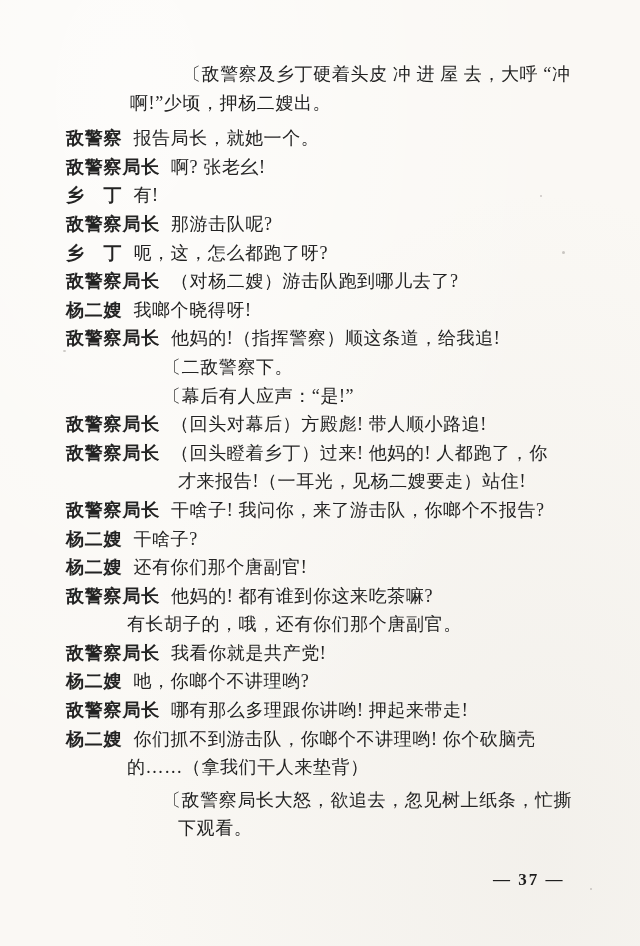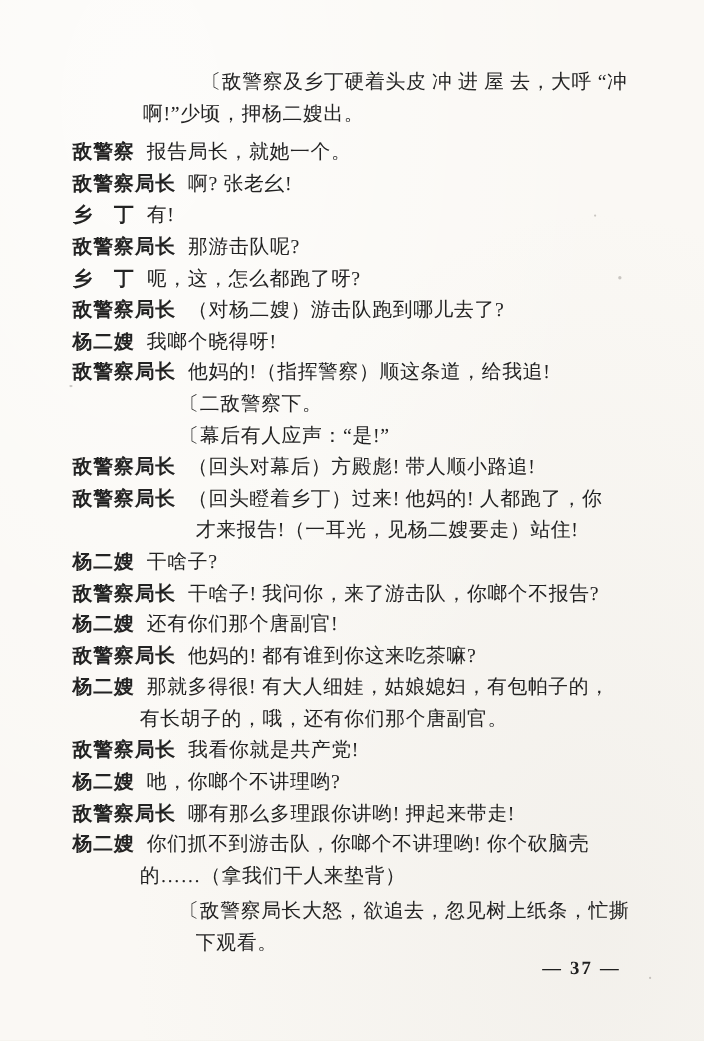--- a/index.html
+++ b/index.html
@@ -92,25 +92,24 @@
     <div class="ln"><span class="speaker">敌警察局长</span><span class="dialogue">那游击队呢?</span></div>
     <div class="ln"><span class="speaker">乡　丁</span><span class="dialogue">呃，这，怎么都跑了呀?</span></div>
     <div class="ln"><span class="speaker">敌警察局长</span><span class="dialogue">（对杨二嫂）游击队跑到哪儿去了?</span></div>
     <div class="ln"><span class="speaker">杨二嫂</span><span class="dialogue">我啷个晓得呀!</span></div>
     <div class="ln"><span class="speaker">敌警察局长</span><span class="dialogue">他妈的!（指挥警察）顺这条道，给我追!</span></div>
     <div class="ln stage"><span class="dialogue">〔二敌警察下。</span></div>
     <div class="ln stage"><span class="dialogue">〔幕后有人应声：“是!”</span></div>
     <div class="ln"><span class="speaker">敌警察局长</span><span class="dialogue">（回头对幕后）方殿彪! 带人顺小路追!</span></div>
     <div class="ln"><span class="speaker">敌警察局长</span><span class="dialogue">（回头瞪着乡丁）过来! 他妈的! 人都跑了，你</span></div>
     <div class="ln cont5"><span class="dialogue">才来报告!（一耳光，见杨二嫂要走）站住!</span></div>
+    <div class="ln"><span class="speaker">敌警察局长</span><span class="dialogue">干啥子! 我问你，来了游击队，你啷个不报告?</span></div>
     <div class="ln"><span class="speaker">杨二嫂</span><span class="dialogue">干啥子?</span></div>
-    <div class="ln"><span class="speaker">敌警察局长</span><span class="dialogue">干啥子! 我问你，来了游击队，你啷个不报告?</span></div>
     <div class="ln"><span class="speaker">杨二嫂</span><span class="dialogue">还有你们那个唐副官!</span></div>
     <div class="ln"><span class="speaker">敌警察局长</span><span class="dialogue">他妈的! 都有谁到你这来吃茶嘛?</span></div>
-    <div class="ln"><span class="speaker">杨二嫂</span><span class="dialogue">那就多得很! 有大人细娃，姑娘媳妇，有包帕子的，</span></div>
     <div class="ln cont3"><span class="dialogue">有长胡子的，哦，还有你们那个唐副官。</span></div>
     <div class="ln"><span class="speaker">敌警察局长</span><span class="dialogue">我看你就是共产党!</span></div>
     <div class="ln"><span class="speaker">杨二嫂</span><span class="dialogue">吔，你啷个不讲理哟?</span></div>
     <div class="ln"><span class="speaker">敌警察局长</span><span class="dialogue">哪有那么多理跟你讲哟! 押起来带走!</span></div>
     <div class="ln"><span class="speaker">杨二嫂</span><span class="dialogue">你们抓不到游击队，你啷个不讲理哟! 你个砍脑壳</span></div>
     <div class="ln cont3"><span class="dialogue">的……（拿我们干人来垫背）</span></div>
     <div class="ln stage gap-sm"><span class="dialogue">〔敌警察局长大怒，欲追去，忽见树上纸条，忙撕</span></div>
     <div class="ln stage-cont"><span class="dialogue">下观看。</span></div>
   </div>
 

